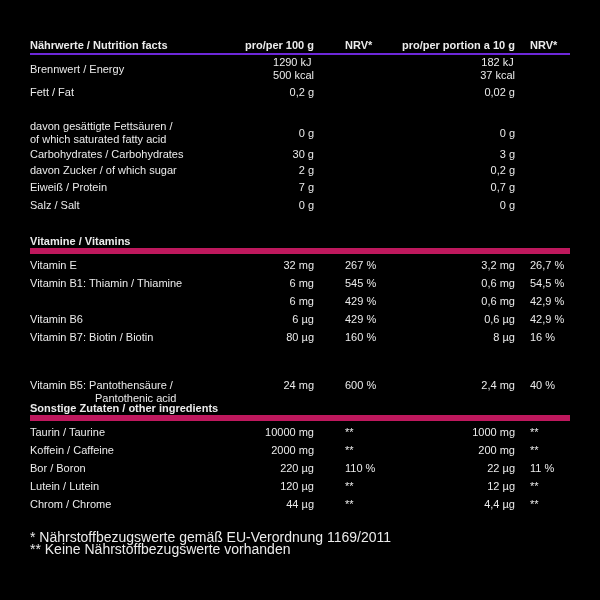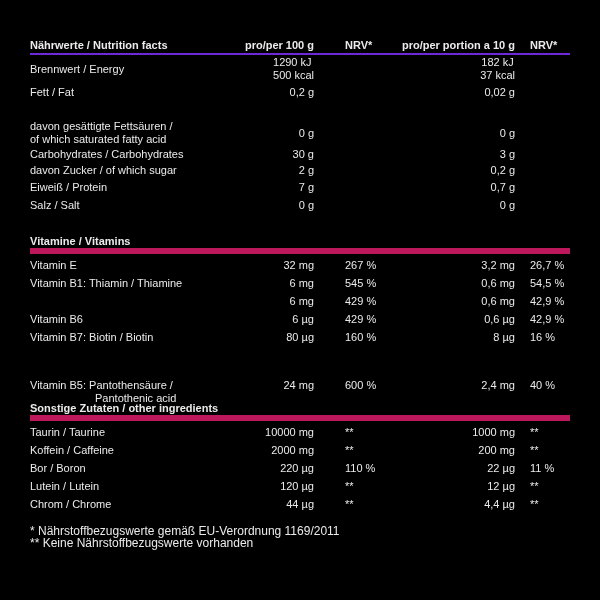--- a/index.html
+++ b/index.html
@@ -30,21 +30,21 @@
   .r.tight{height:16px;}
   .r.dual-label-top{height:36px;}
   .r.dual-label-top .cell{top:1px;transform:none;margin-top:32px;}
   .indent2{padding-left:65px;}
 
   
   .sec-head{height:14px;line-height:14px;font-weight:bold;border-bottom:6px solid #be185d;margin-bottom:2px;}
   #sec-vitamins{margin-top:20px;}
   #sec-other{margin-top:19px;}
 
-  .footnotes{margin-top:13px;font-size:12px;line-height:11.5px;}
+  .footnotes{margin-top:19px;font-size:14px;line-height:11.5px;}
 </style>
 </head>
 <body style="background: rgb(0, 0, 0); color: rgb(235, 235, 235);">
 
 <div class="sheet">
 
   <div class="main-head">
     <div class="cell c-label">Nährwerte / Nutrition facts</div>
     <div class="cell c-v100">pro/per 100 g</div>
     <div class="cell c-n100">NRV*</div>

